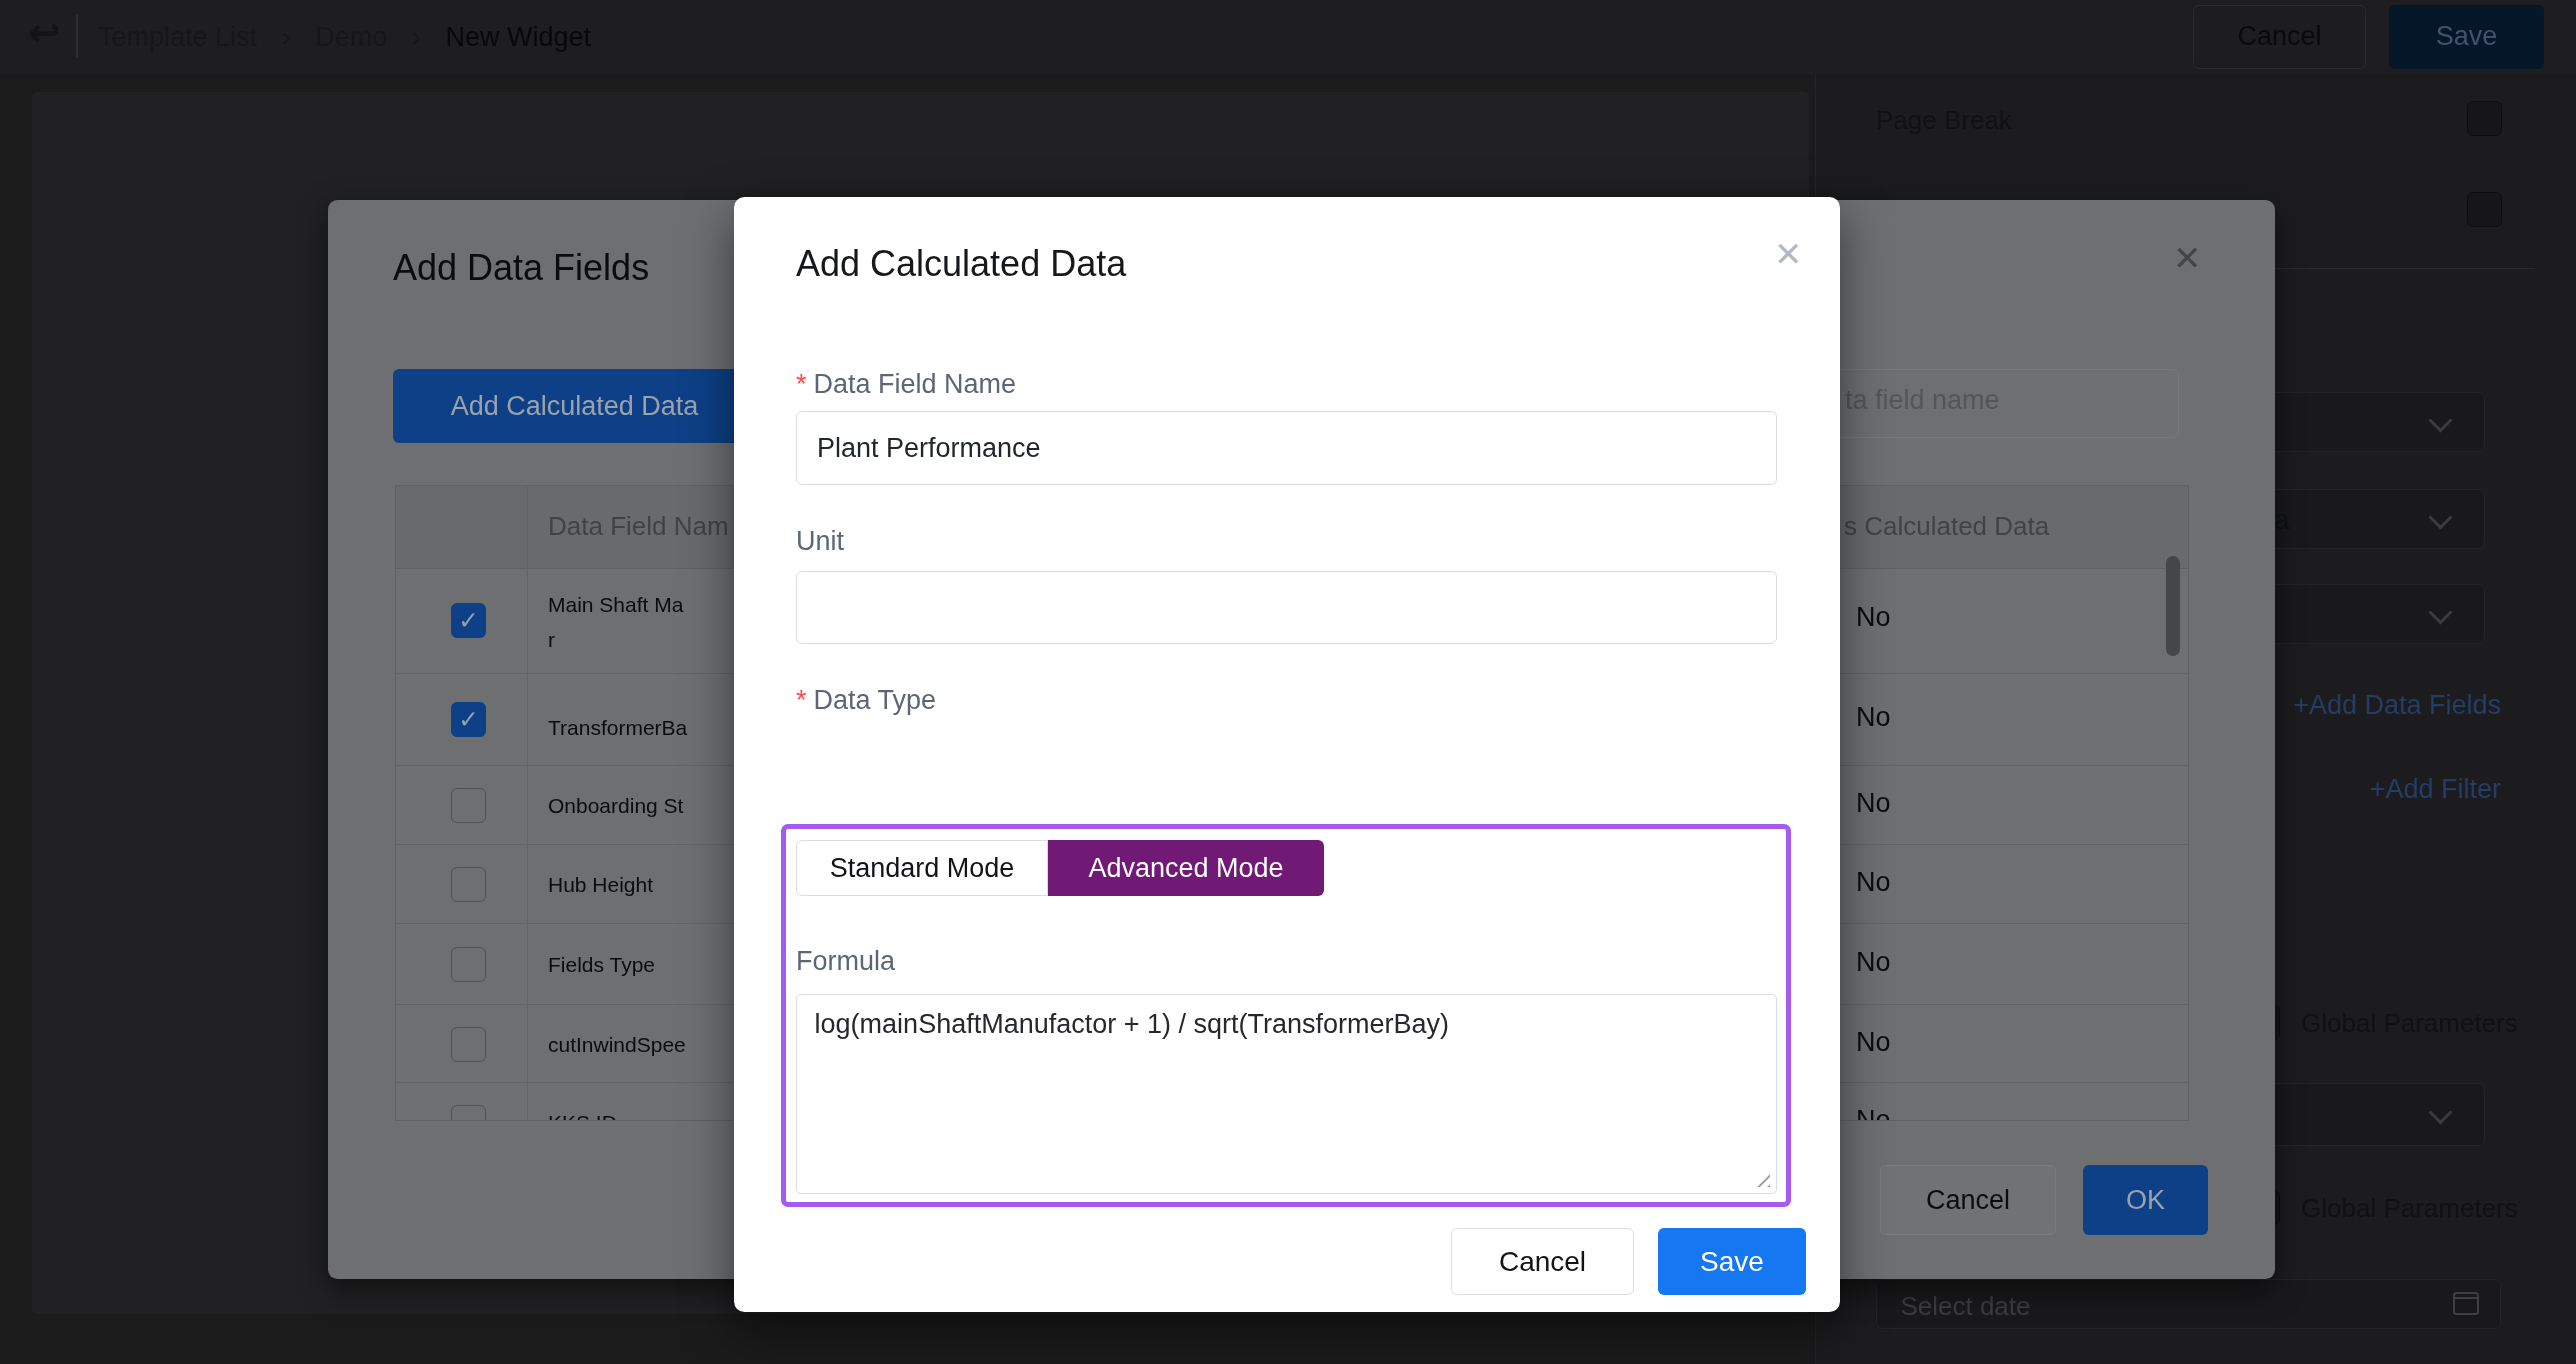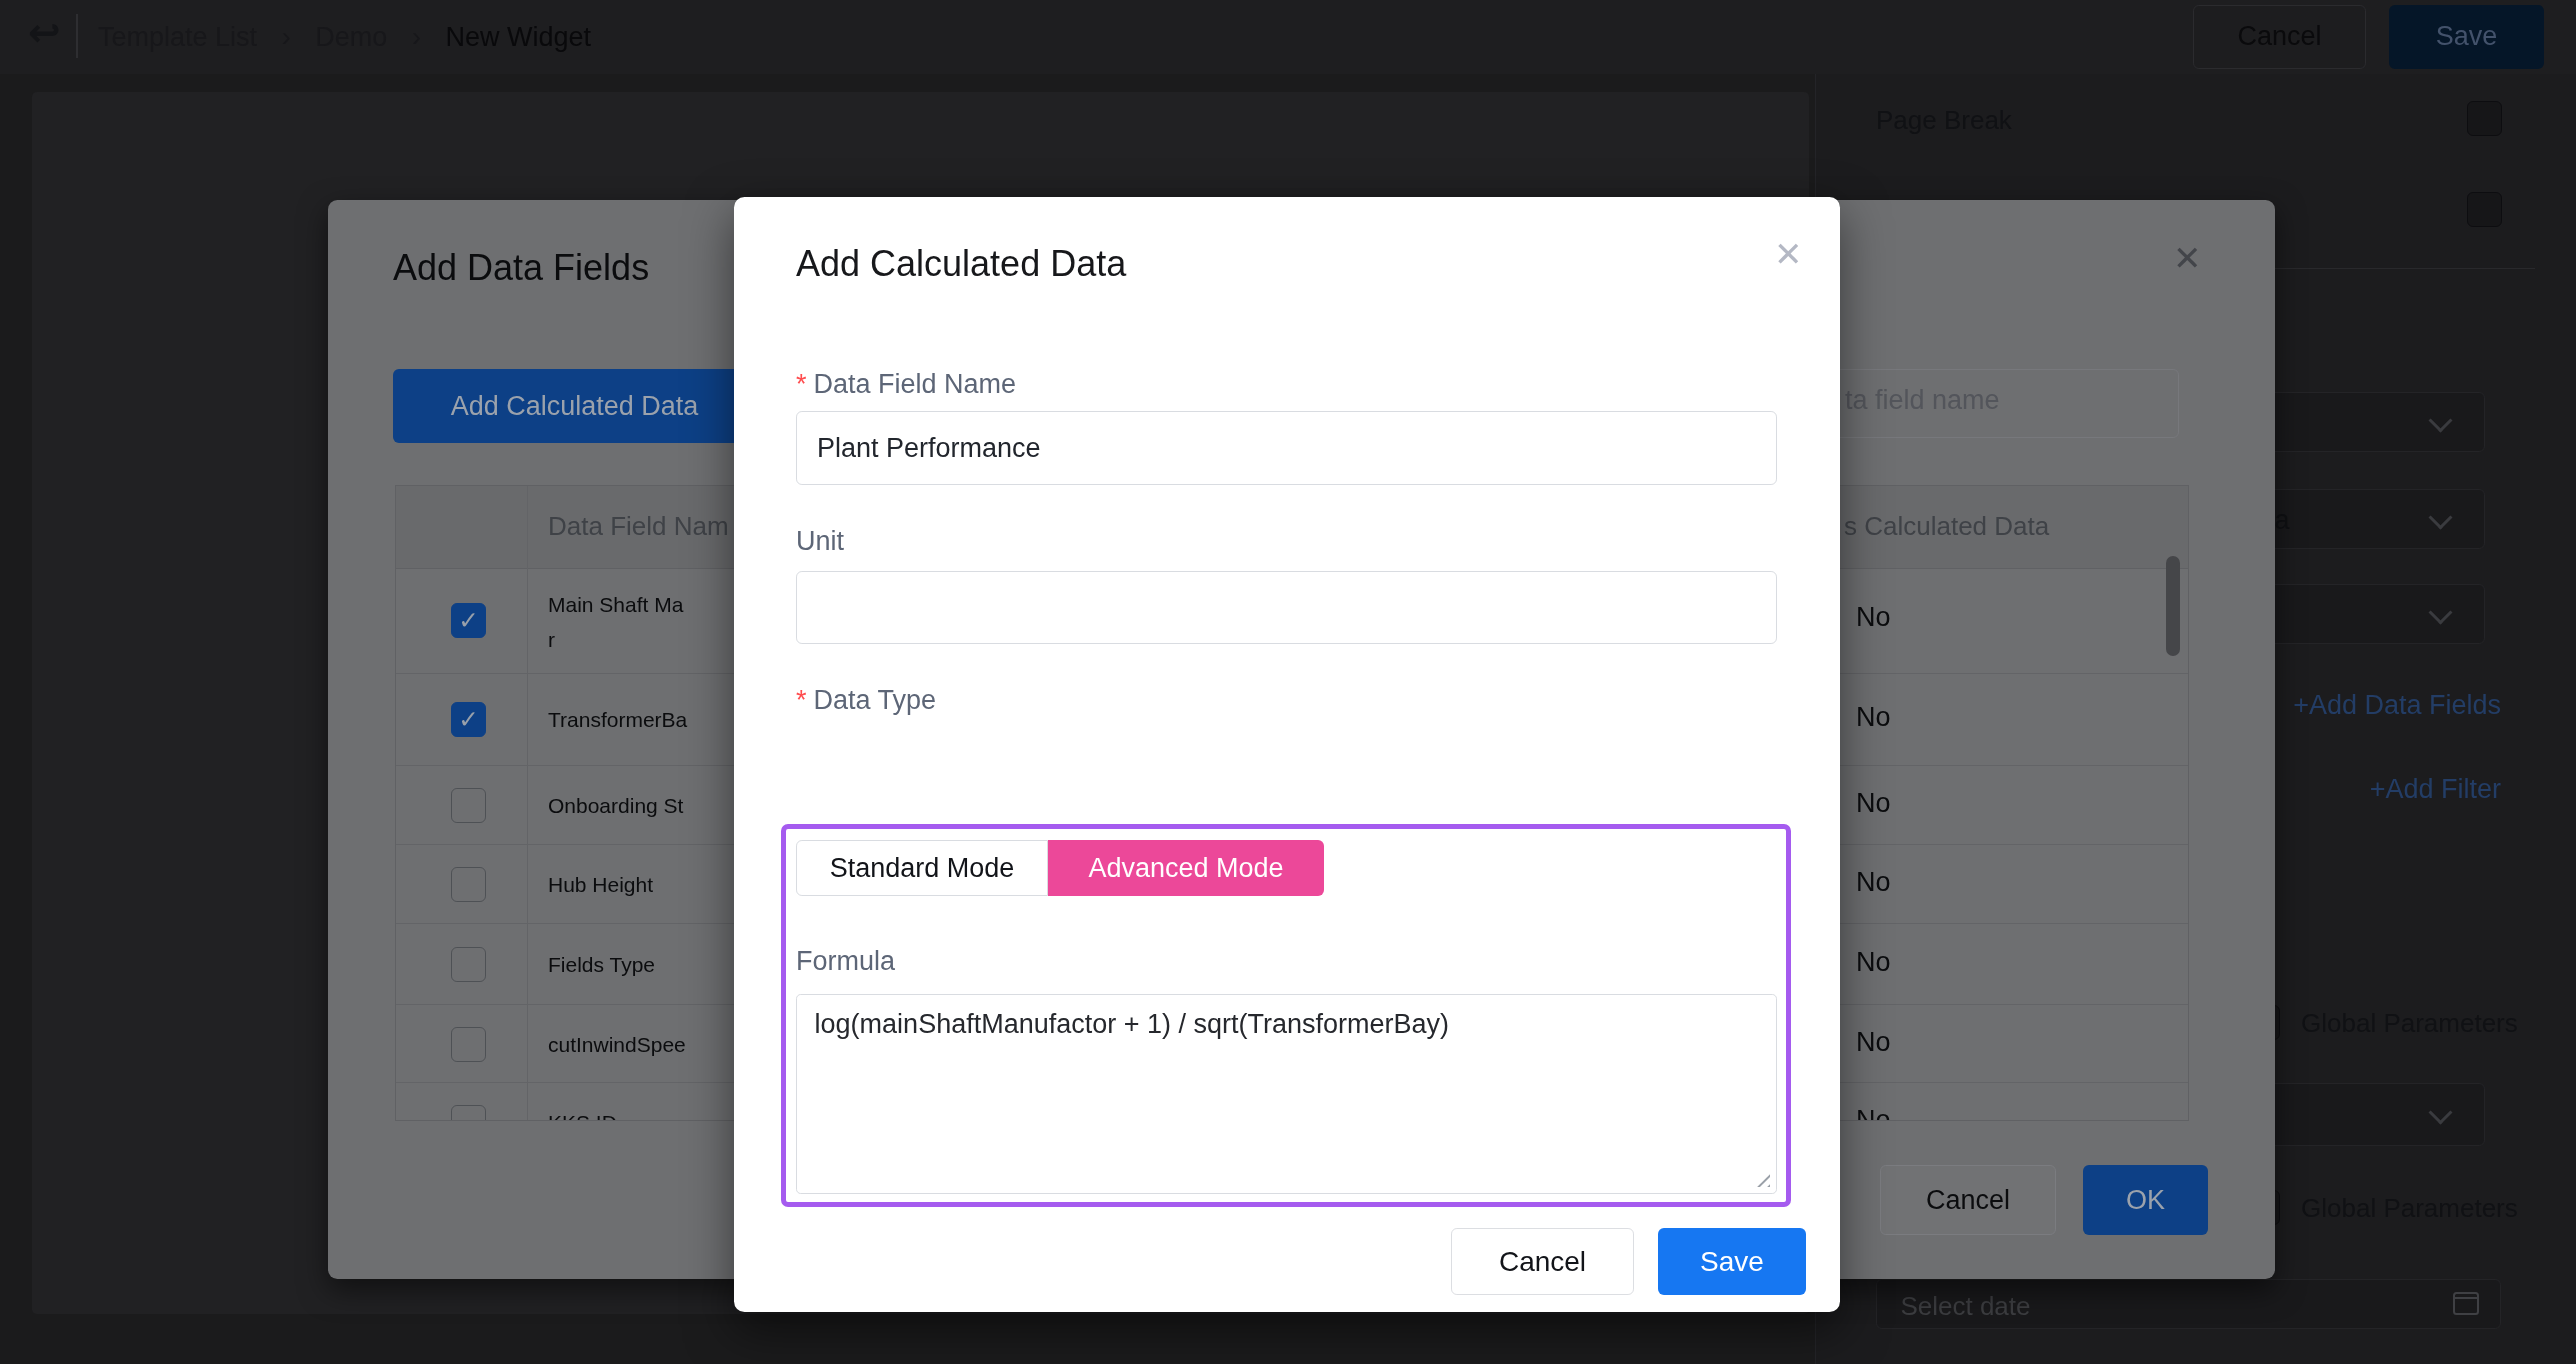--- a/index.html
+++ b/index.html
@@ -61,21 +61,21 @@
   .cm-title{left:62px;top:46px;font-size:36px;color:#17181b;font-weight:500;}
   .cm-close{left:1040px;top:40px;font-size:34px;color:#b4b8c4;line-height:1;}
   .cm-label{font-size:27px;color:#5d6677;}
   .req{color:#ff4d4f;margin-right:7px;}
   .cm-input{left:62px;width:981px;border:1.2px solid #d9dce1;border-radius:5.9px;box-sizing:border-box;
             font-size:27px;color:#22262d;display:flex;align-items:center;padding-left:20px;}
   .cm-chev{position:absolute;right:37px;top:28px;width:13px;height:13px;border-right:2.3px solid #aab0bc;border-bottom:2.3px solid #aab0bc;transform:rotate(45deg);}
   .purple-box{left:47px;top:627px;width:1010px;height:383px;border:5.3px solid #a55bef;border-radius:7px;box-sizing:border-box;}
   .tab{top:643px;height:56px;font-size:27px;display:flex;align-items:center;justify-content:center;box-sizing:border-box;}
   .tab-std{left:62px;width:252px;background:#fff;border:1.2px solid #d9dce1;border-radius:5.9px 0 0 5.9px;color:#121419;text-align:center;}
-  .tab-adv{left:314px;width:276px;background:#ec4899;border-radius:0 5.9px 5.9px 0;color:#ffffff;}
+  .tab-adv{left:314px;width:276px;background:#701a75;border-radius:0 5.9px 5.9px 0;color:#ffffff;}
   .cm-textarea{left:62px;top:797px;width:981px;height:200px;border:1.2px solid #d9dce1;border-radius:4.7px;box-sizing:border-box;}
   .formula-text{position:absolute;left:17.6px;top:14px;font-size:27px;color:#26282d;}
   .grip{position:absolute;right:5.9px;bottom:5.9px;width:16.4px;height:16.4px;overflow:hidden;}
   .grip:before,.grip:after{content:"";position:absolute;width:27px;height:1.8px;background:#9aa0a8;transform:rotate(-45deg);}
   .grip:before{left:-3.5px;top:10.5px;}
   .grip:after{left:2.3px;top:14px;}
   .cm-btn{top:1031px;height:67px;border-radius:5.9px;font-size:28px;display:flex;align-items:center;justify-content:center;box-sizing:border-box;}
   .cm-cancel{left:717px;width:183px;background:#fff;border:1.2px solid #dcdee2;color:#121419;}
   .cm-save{left:924px;width:148px;background:#1677f2;color:#ffffff;}
 </style>
@@ -151,21 +151,21 @@
       <div class="cbcol-line"></div>
 
       <div class="fm-row" style="top:82px;height:105px;border-top:none;">
         <span class="rowcb checked" style="top:35px;">✓</span>
         <span class="fm-name" style="top:19px;">Main Shaft Ma
 r</span>
         <span class="fm-no" style="top:34px;">No</span>
       </div>
       <div class="fm-row" style="top:187px;height:92px;">
         <span class="rowcb checked" style="top:28px;">✓</span>
-        <span class="fm-name" style="top:28px;">TransformerBa</span>
+        <span class="fm-name" style="top:36px;">TransformerBa</span>
         <span class="fm-no" style="top:28px;">No</span>
       </div>
       <div class="fm-row" style="top:279px;height:79px;">
         <span class="rowcb" style="top:21.7px;">✓</span>
         <span class="fm-name" style="top:22px;">Onboarding St</span>
         <span class="fm-no" style="top:22px;">No</span>
       </div>
       <div class="fm-row" style="top:358px;height:78px;">
         <span class="rowcb" style="top:21.7px;">✓</span>
         <span class="fm-name" style="top:21.7px;">Hub Height</span>

